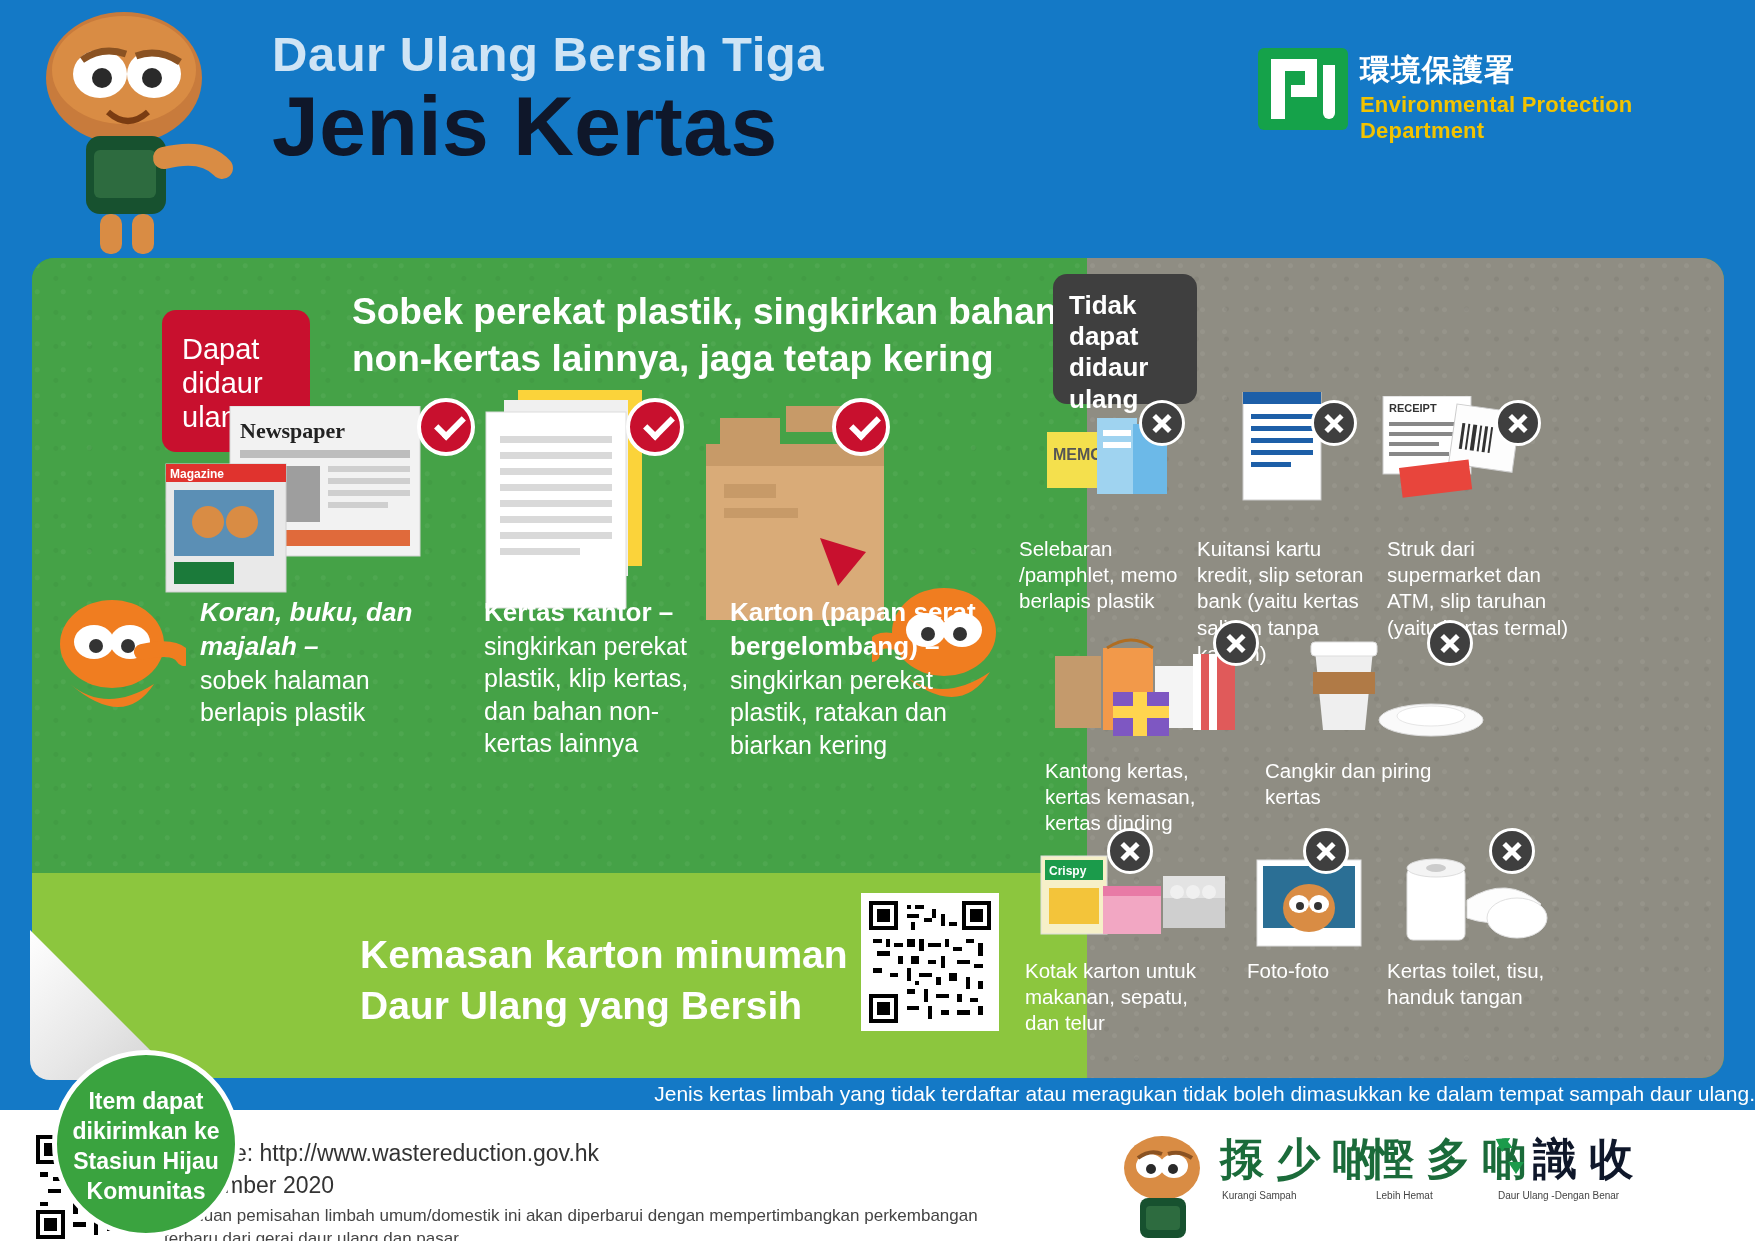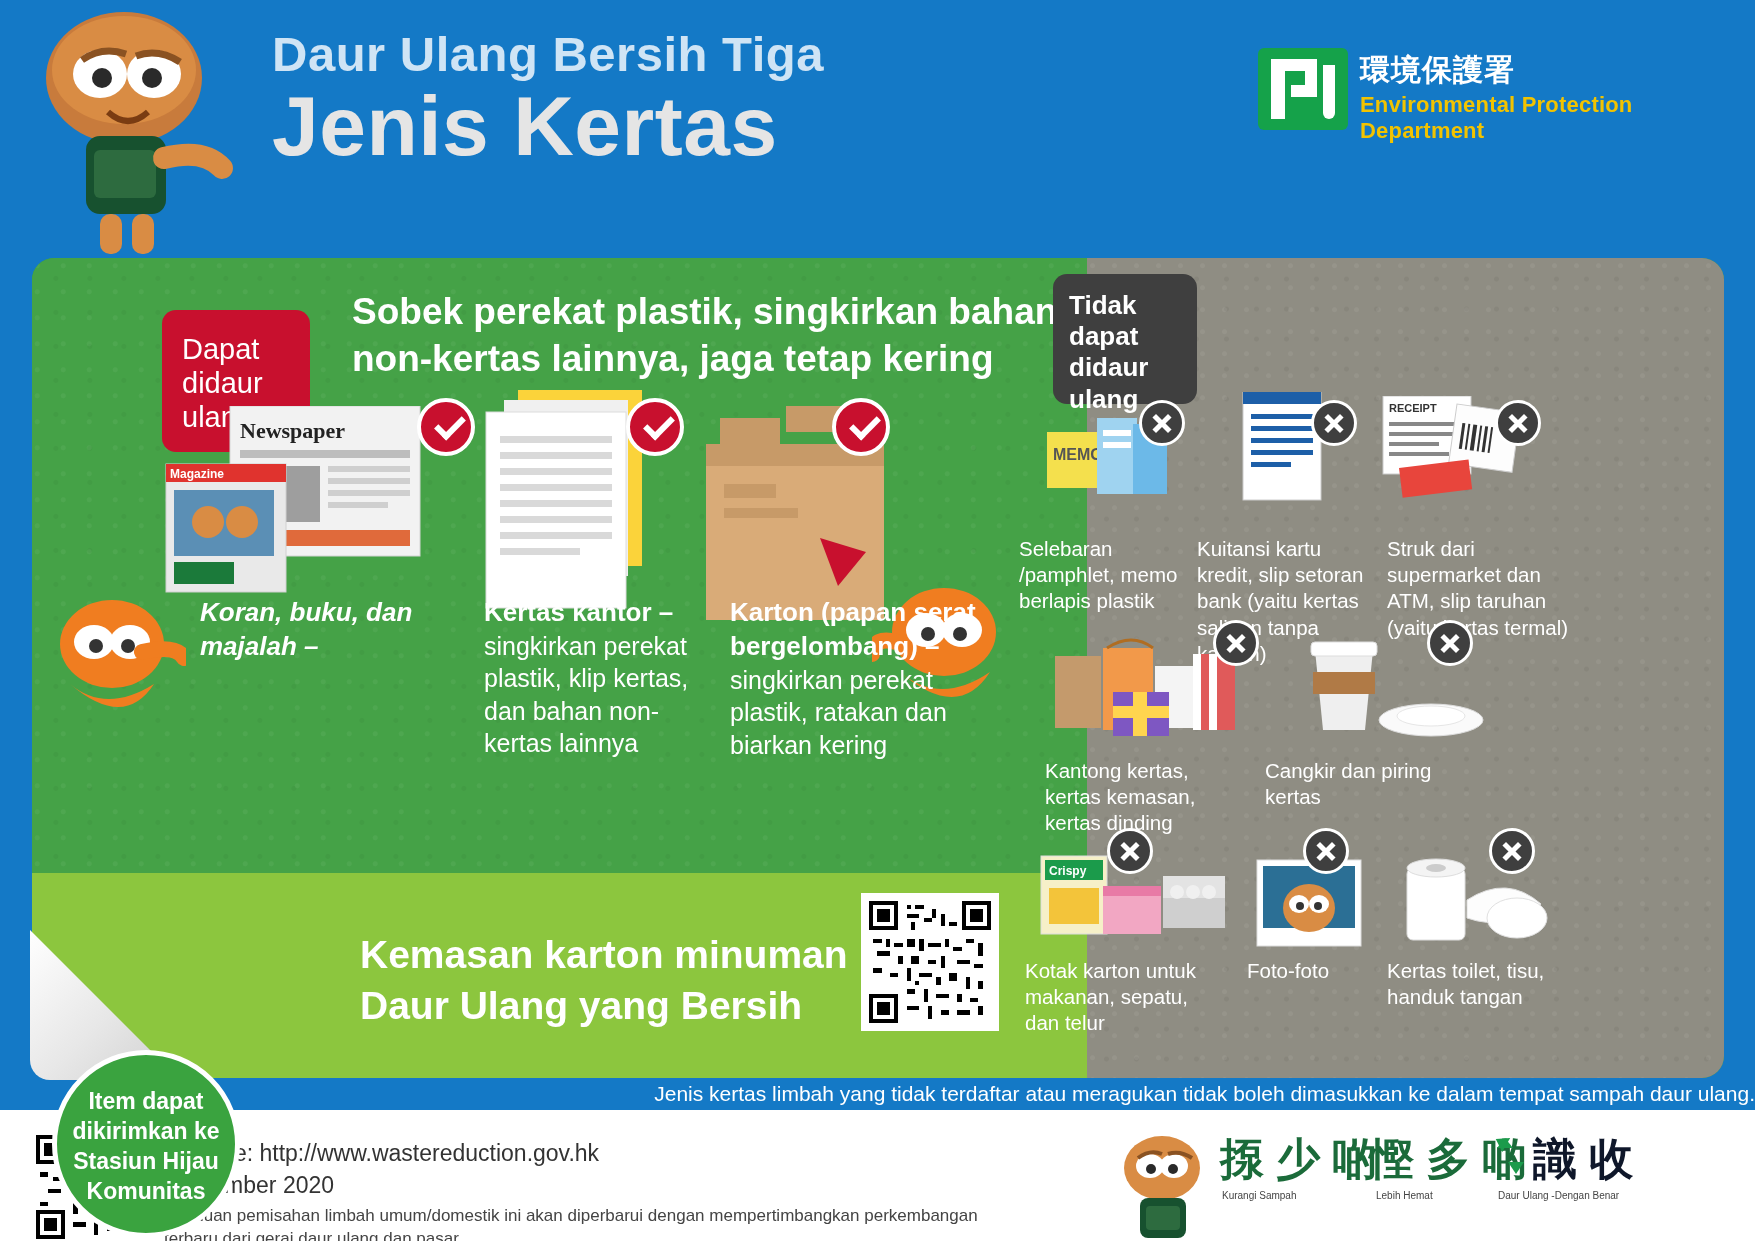--- a/index.html
+++ b/index.html
@@ -11,21 +11,21 @@
     position:relative;
   }
   
   .header{position:absolute;left:0;top:0;width:1755px;height:252px;}
   .title-small{
     position:absolute;left:272px;top:26px;
     font-size:49px;font-weight:bold;color:#cfe4f5;letter-spacing:.5px;
   }
   .title-big{
     position:absolute;left:272px;top:78px;
-    font-size:84px;font-weight:bold;color:#e5e5e5;letter-spacing:.5px;
+    font-size:84px;font-weight:bold;color:#0f172a;letter-spacing:.5px;
   }
   
   .epd{position:absolute;left:1258px;top:48px;width:470px;height:86px;}
   .epd-mark{position:absolute;left:0;top:0;width:90px;height:82px;background:#15a24a;border-radius:6px;}
   .epd-mark .inner{position:absolute;left:13px;top:11px;width:64px;height:60px;}
   .epd-mark .bar{position:absolute;background:#fff;}
   .epd-text-cn{position:absolute;left:102px;top:2px;font-size:30px;font-weight:bold;color:#ffffff;letter-spacing:1px;}
   .epd-text-en{position:absolute;left:102px;top:44px;font-size:22px;font-weight:bold;color:#f2c300;letter-spacing:.2px;}
 
   
@@ -247,20 +247,21 @@
         <ellipse cx="90" cy="54" rx="20" ry="17" fill="#fff"></ellipse>
         <circle cx="56" cy="58" r="7" fill="#333"></circle>
           <circle cx="88" cy="58" r="7" fill="#333"></circle>
         <path d="M28 96 q40 34 90 0 q-32 50 -90 0" fill="#f07d20"></path>
         <path d="M24 66 q-22 -6 -24 12" stroke="#f07d20" stroke-width="16" fill="none" stroke-linecap="round"></path>
       </svg>
     </div>
 
     <div class="g-item" style="left:168px;top:338px;width:240px;">
       <b style="font-size:26px;font-style:italic;">Koran, buku, dan majalah –</b><br>
+      <span>sobek halaman berlapis plastik</span>
     </div>
     <div class="g-item" style="left:452px;top:338px;width:230px;">
       <b style="font-size:26px;">Kertas kantor –</b><br>
       <span>singkirkan perekat plastik, klip kertas, dan bahan non-kertas lainnya</span>
     </div>
     <div class="g-item" style="left:698px;top:338px;width:262px;">
       <b style="font-size:26px;">Karton (papan serat bergelombang) –</b><br>
       <span>singkirkan perekat plastik, ratakan dan biarkan kering</span>
     </div>
   </div>

